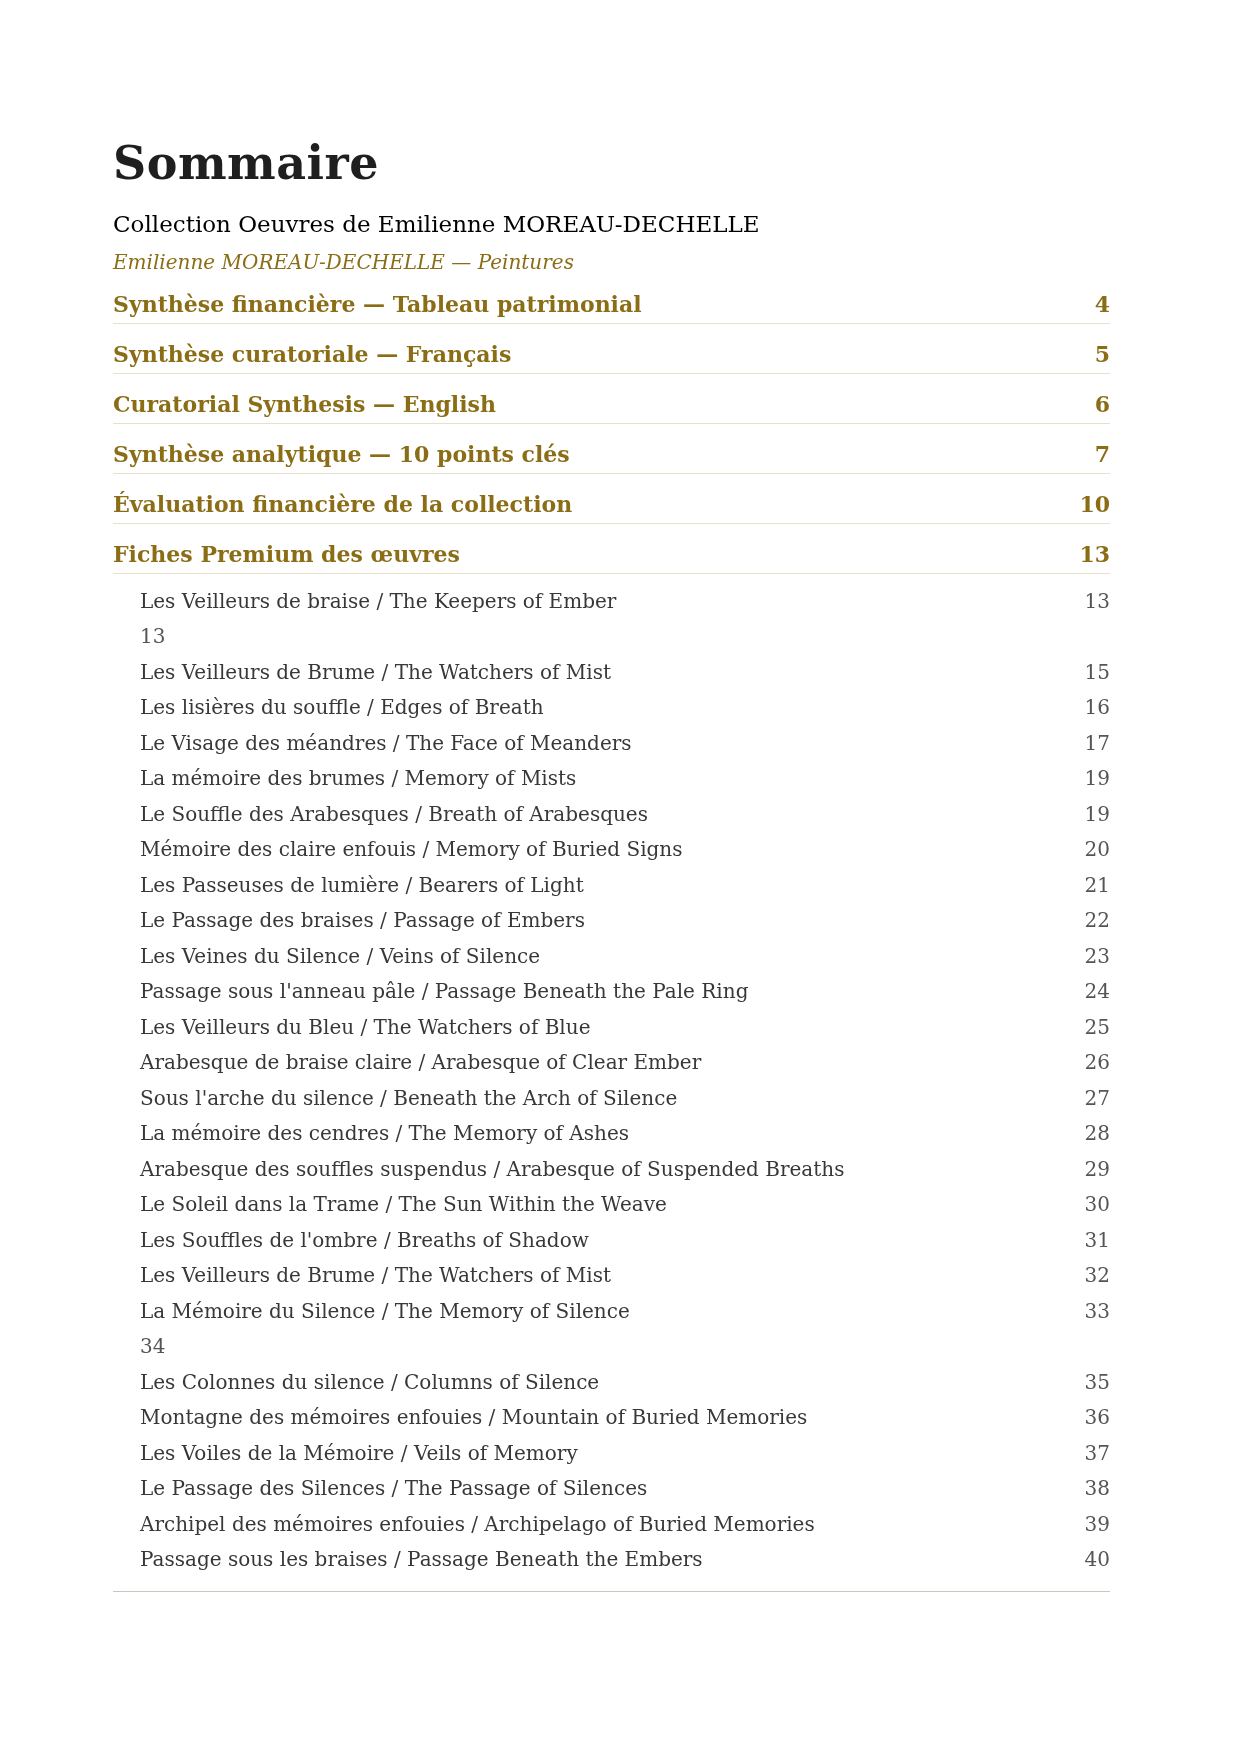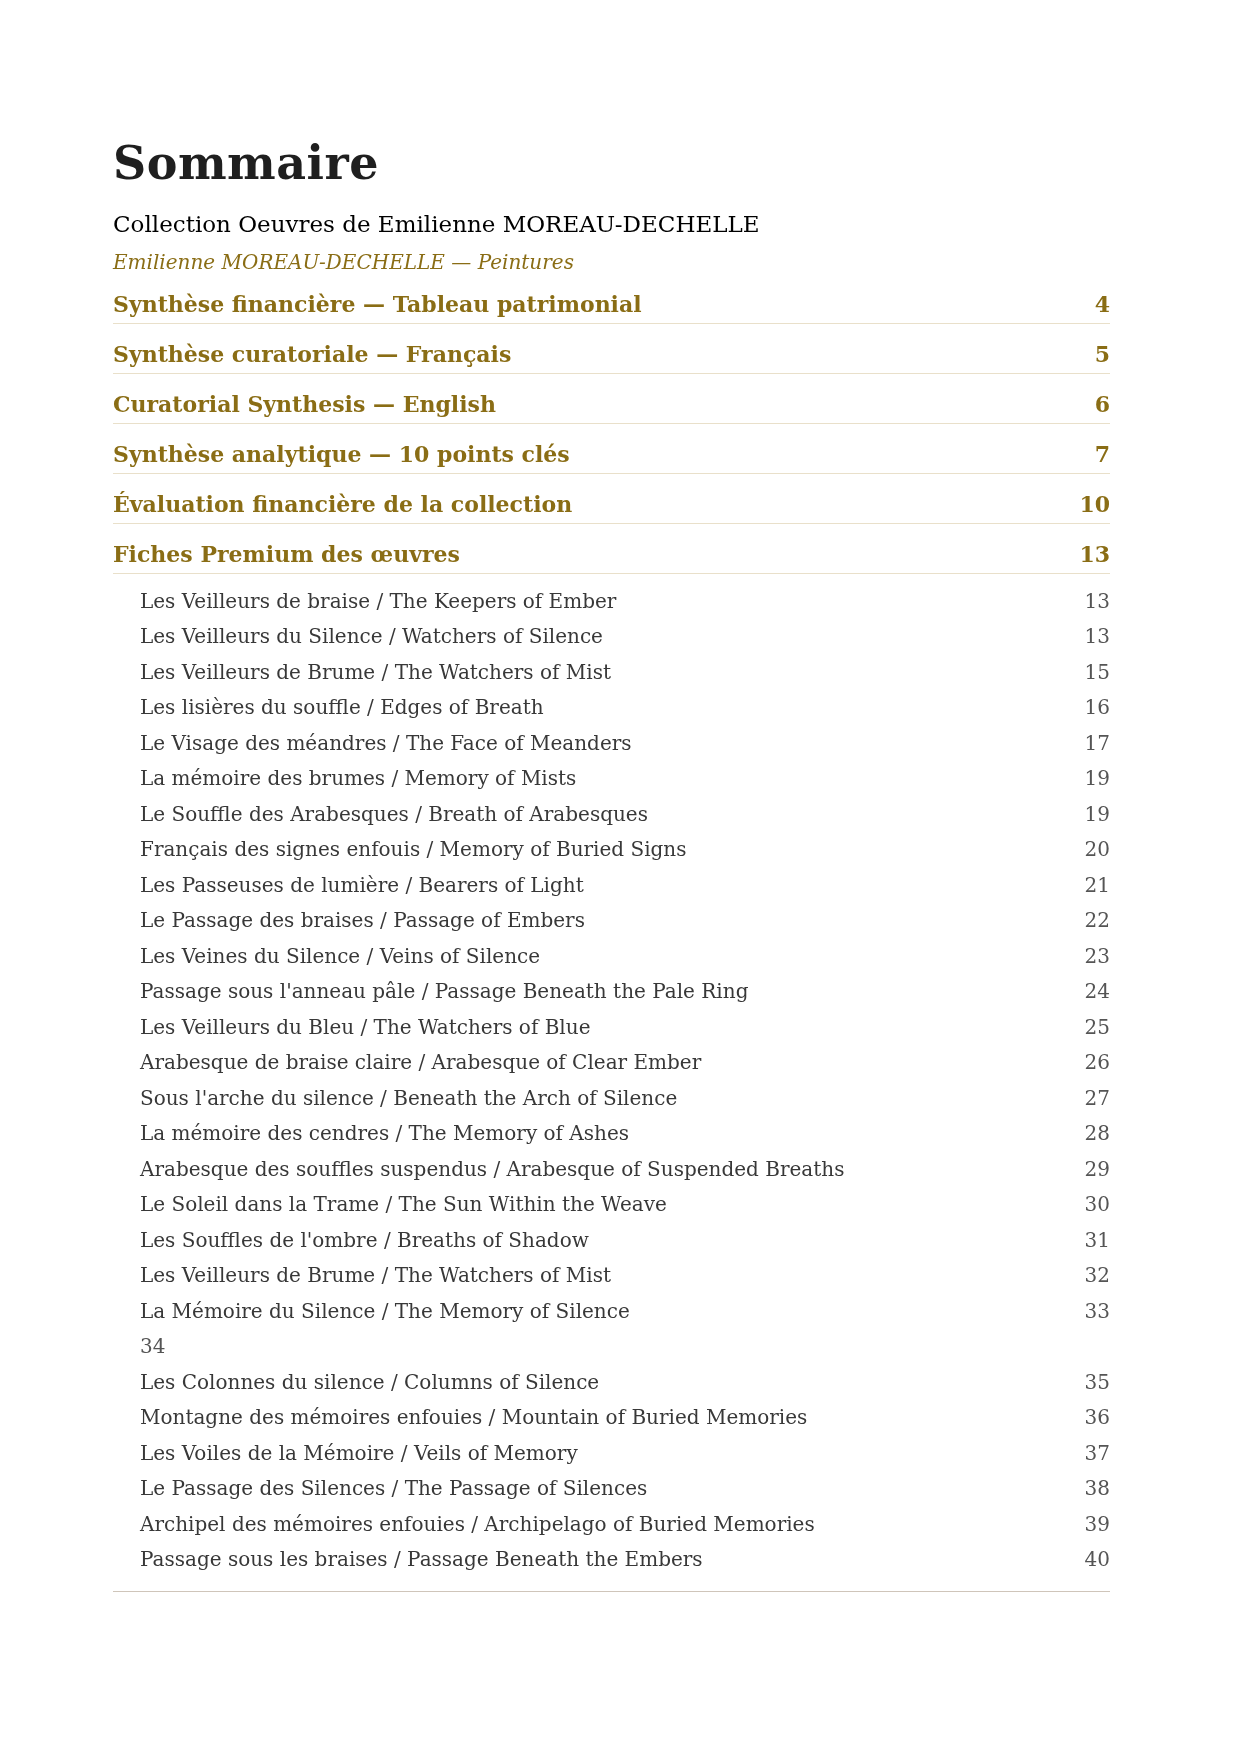--- a/index.html
+++ b/index.html
@@ -132,21 +132,20 @@
       </div>
 
     <div class="toc-artworks">
 
         <div class="toc-artwork-row">
           <span class="toc-artwork-label">Les Veilleurs de braise / The Keepers of Ember</span>
           <span class="toc-artwork-page">13</span>
         </div>
 
         <div class="toc-artwork-row">
-          <span class="toc-artwork-label">Les Veilleurs du Silence / Watchers of Silence</span>
           <span class="toc-artwork-page">13</span>
         </div>
 
         <div class="toc-artwork-row">
           <span class="toc-artwork-label">Les Veilleurs de Brume / The Watchers of Mist</span>
           <span class="toc-artwork-page">15</span>
         </div>
 
         <div class="toc-artwork-row">
           <span class="toc-artwork-label">Les lisières du souffle / Edges of Breath</span>
@@ -162,21 +161,21 @@
           <span class="toc-artwork-label">La mémoire des brumes / Memory of Mists</span>
           <span class="toc-artwork-page">19</span>
         </div>
 
         <div class="toc-artwork-row">
           <span class="toc-artwork-label">Le Souffle des Arabesques / Breath of Arabesques</span>
           <span class="toc-artwork-page">19</span>
         </div>
 
         <div class="toc-artwork-row">
-          <span class="toc-artwork-label">Français des signes enfouis / Memory of Buried Signs</span>
+          <span class="toc-artwork-label">Mémoire des claire enfouis / Memory of Buried Signs</span>
           <span class="toc-artwork-page">20</span>
         </div>
 
         <div class="toc-artwork-row">
           <span class="toc-artwork-label">Les Passeuses de lumière / Bearers of Light</span>
           <span class="toc-artwork-page">21</span>
         </div>
 
         <div class="toc-artwork-row">
           <span class="toc-artwork-label">Le Passage des braises / Passage of Embers</span>

